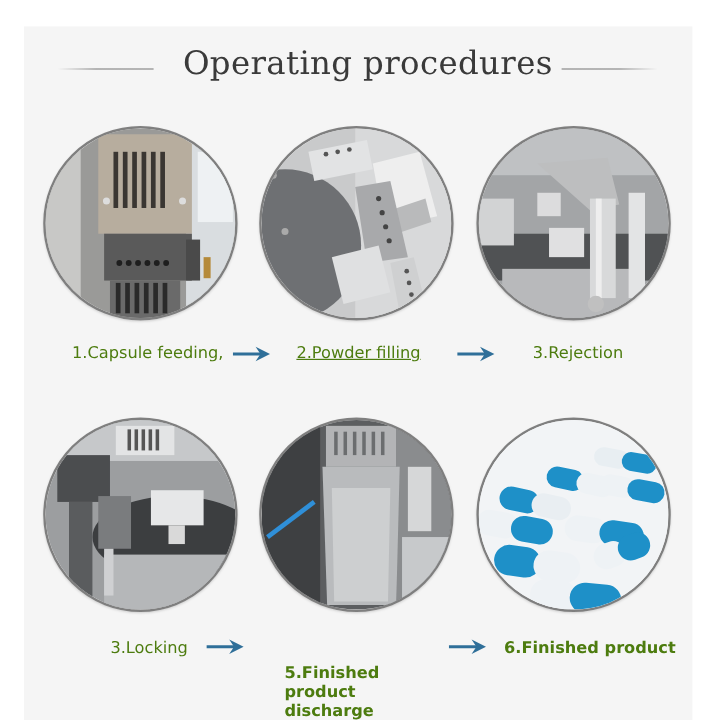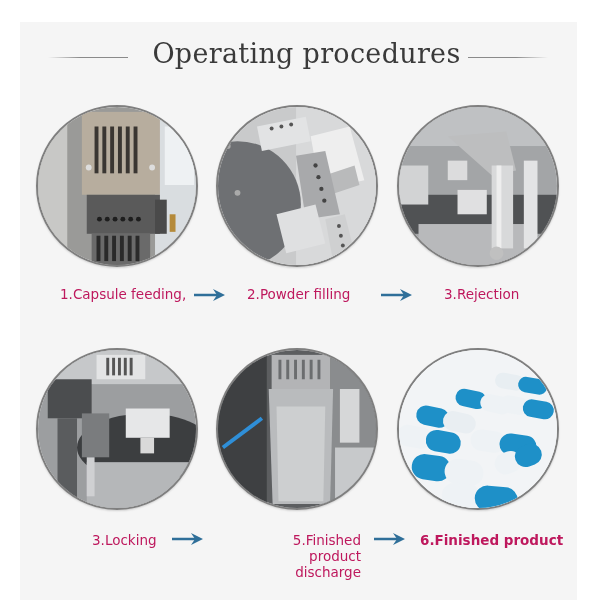--- a/index.html
+++ b/index.html
@@ -22,21 +22,21 @@
   }
 
   .circle {
     position: absolute; width: 162px; height: 162px; border-radius: 50%;
     border: 2px solid #7f7f7f; overflow: hidden;
     box-shadow: 0 1px 2px rgba(0,0,0,0.15);
   }
   .circle svg { width: 100%; height: 100%; display: block; }
 
   .label {
-    position: absolute; font-size: 13.5px; color: #be185d; line-height: 16px;
+    position: absolute; font-size: 13.5px; color: #4d7c0f; line-height: 16px;
     font-family: "DejaVu Sans", "Liberation Sans", sans-serif;
   }
   .arrow { position: absolute; width: 32px; height: 14px; }
 </style>
 </head>
 <body>
 
 <div class="panel"></div>
 
 <div class="title-line left"></div>
@@ -115,21 +115,21 @@
       </g>
     <polygon points="60,110 100,100 110,140 70,150" fill="#dfe0e1"></polygon>
     <polygon points="110,115 130,110 140,150 118,158" fill="#cfd0d1"></polygon>
     <g fill="#555">
         <circle cx="124" cy="122" r="2"></circle>
         <circle cx="126" cy="132" r="2"></circle>
         <circle cx="128" cy="142" r="2"></circle>
       </g>
   </svg>
 </div>
-<div class="label" style="left:247px; top:286px;">
+<div class="label" style="left:247px; top:286px;text-decoration:underline;">
   <div>2.Powder filling</div>
 </div>
 
 <svg class="arrow" style="left:381px; top:288px;" viewBox="0 0 32 14">
   <line x1="0" y1="7" x2="26" y2="7" stroke="#2f6f99" stroke-width="2.5"></line>
   <polygon points="19,1 31,7 19,13 23,7" fill="#2f6f99"></polygon>
 </svg>
 
 <div class="circle" style="left:397px; top:105px;">
   <svg viewBox="0 0 162 162">
@@ -196,21 +196,21 @@
         <rect x="86" y="10" width="3" height="20"></rect>
         <rect x="94" y="10" width="3" height="20"></rect>
         <rect x="102" y="10" width="3" height="20"></rect>
       </g>
     <polygon points="52,40 118,40 115,158 56,158" fill="#b9bbbd"></polygon>
     <polygon points="60,58 110,58 108,155 62,155" fill="#cdcfd0"></polygon>
     <path d="M 5 100 Q 25 85 45 70" stroke="#2f8fd8" stroke-width="4" fill="none"></path>
     <rect x="125" y="40" width="20" height="55" fill="#d6d7d8"></rect>
   </svg>
 </div>
-<div class="label" style="left:237px; top:532px; text-align:right; width:124px;">
+<div class="label" style="left:237px; top:553px; text-align:left; width:124px;font-weight:bold;">
   <div>5.Finished product</div>
   <div>discharge</div>
 </div>
 
 <svg class="arrow" style="left:374px; top:532px;" viewBox="0 0 32 14">
   <line x1="0" y1="7" x2="26" y2="7" stroke="#2f6f99" stroke-width="2.5"></line>
   <polygon points="19,1 31,7 19,13 23,7" fill="#2f6f99"></polygon>
 </svg>
 
 <div class="circle" style="left:397px; top:348px;">

